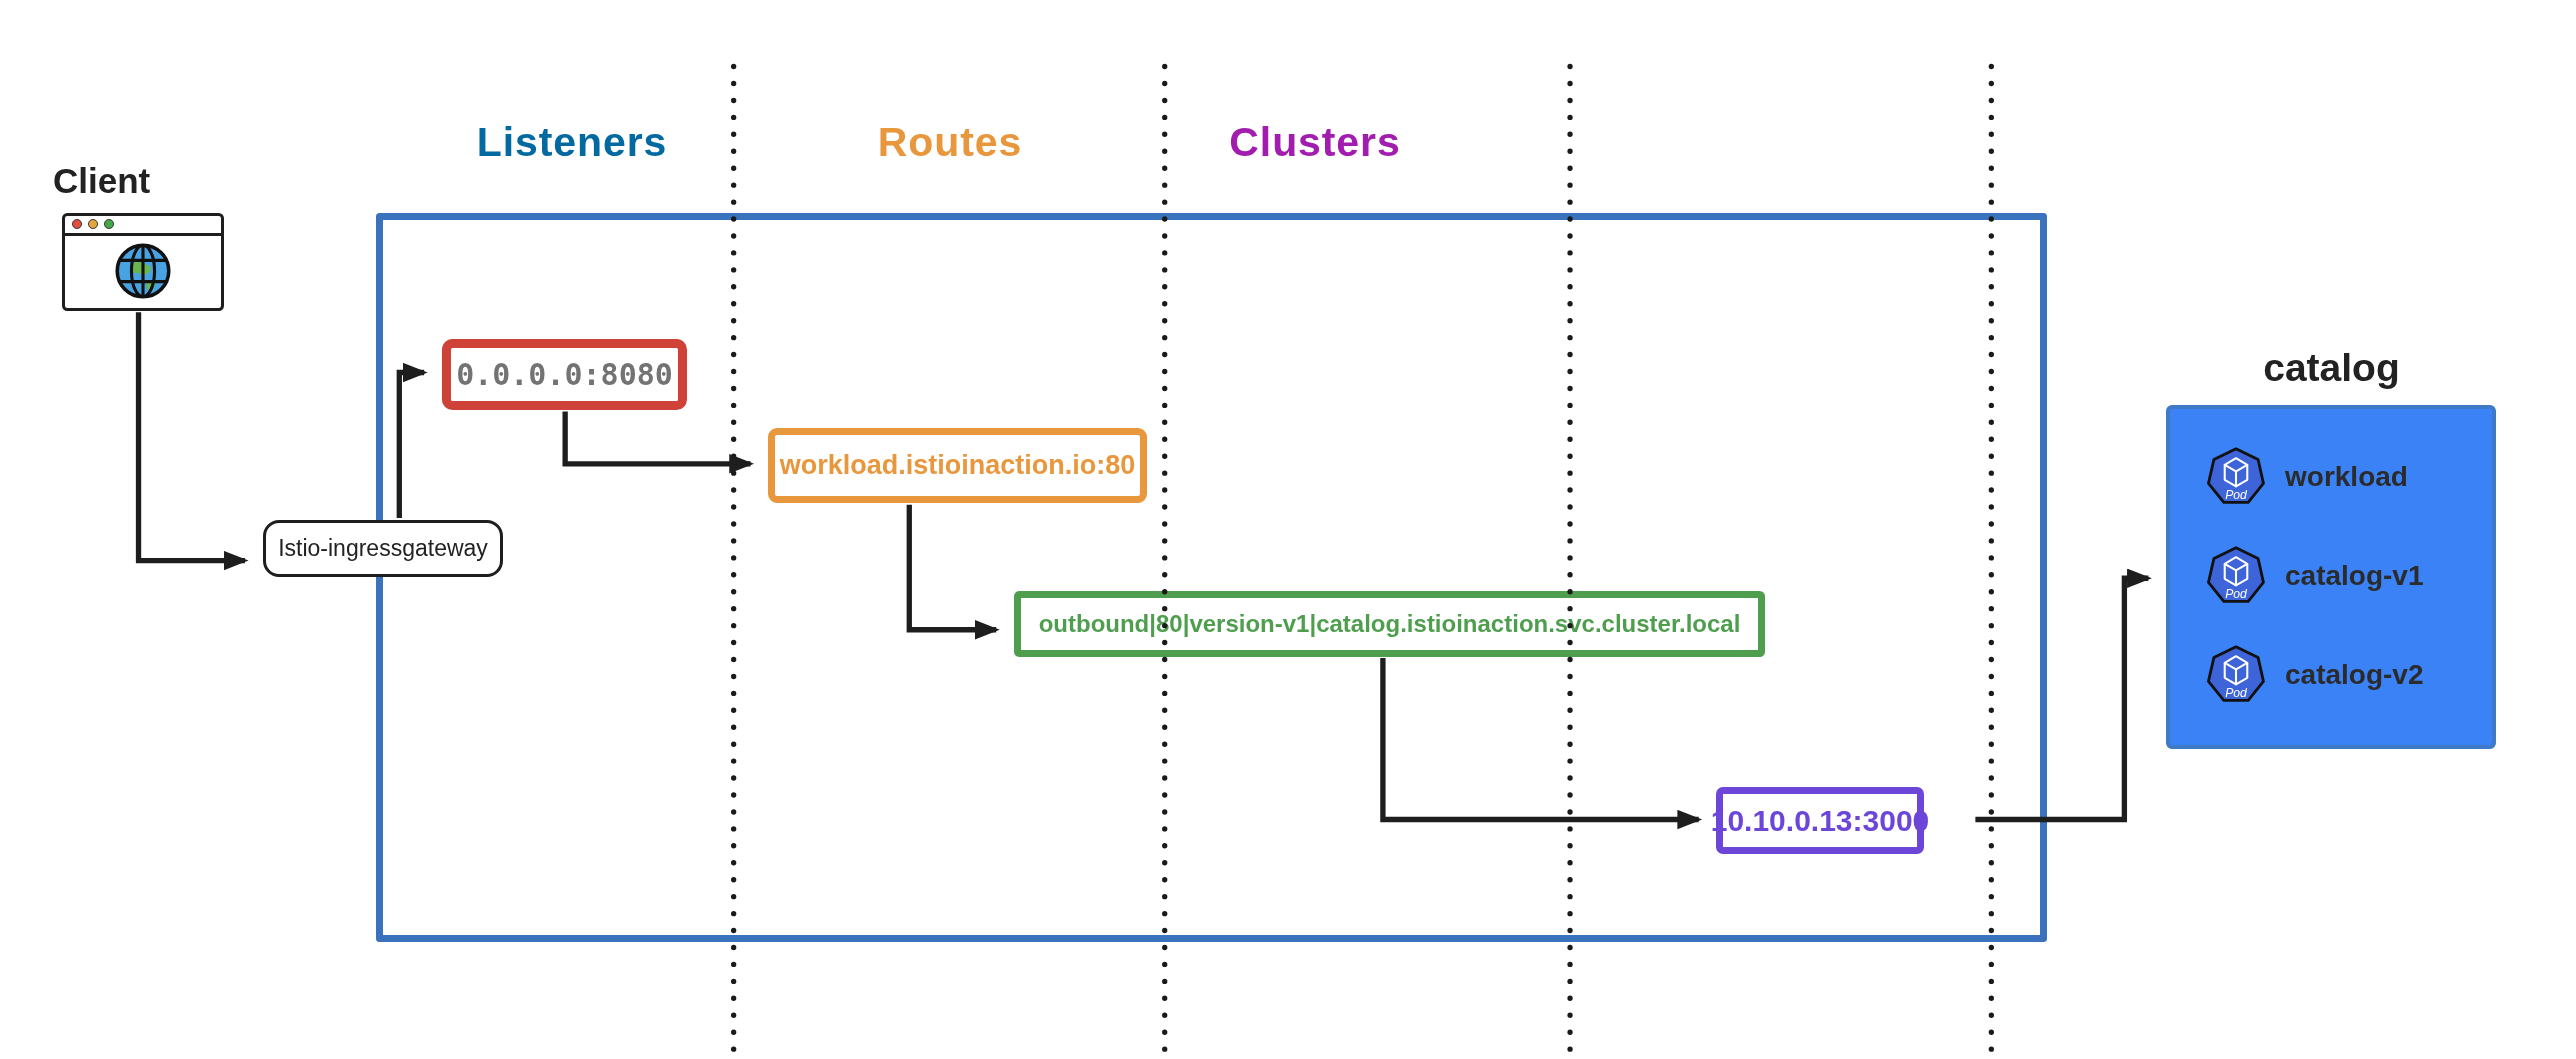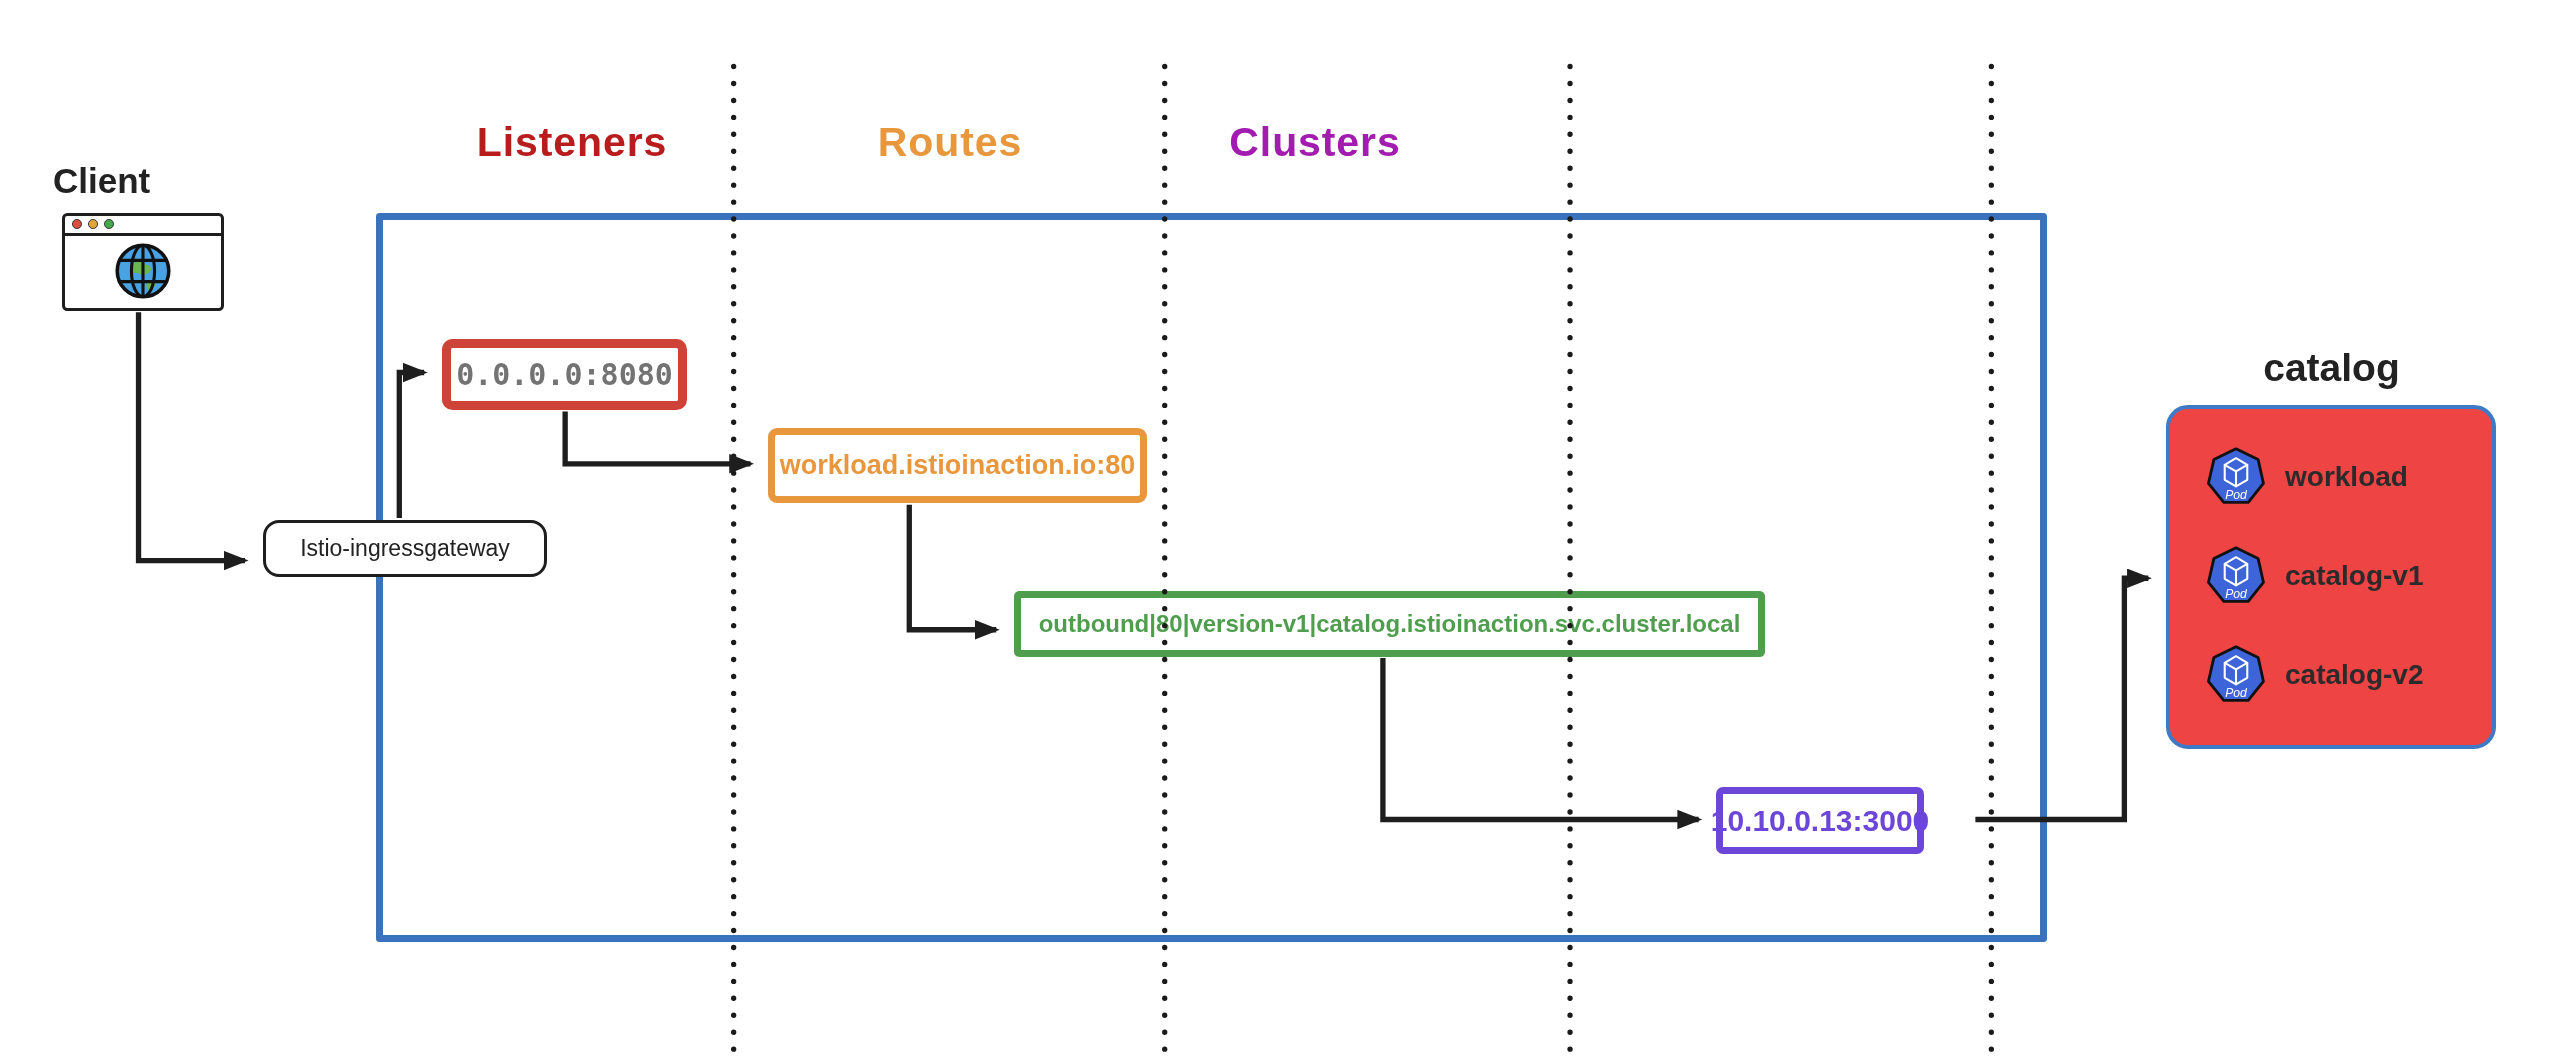--- a/index.html
+++ b/index.html
@@ -2,21 +2,21 @@
 <html style="font-size:14px"><head>
 <meta charset="utf-8">
 <style>
   html,body{margin:0;padding:0;background:#ffffff;}
   #canvas{position:relative;width:2576px;height:1059px;background:#ffffff;overflow:hidden;
           font-family:"Liberation Sans",sans-serif;}
 
   
   .col-header{position:absolute;top:119px;width:302px;text-align:center;
               font-size:41px;font-weight:700;letter-spacing:0.9px;}
-  #hdr-listeners{left:421px;color:#b91c1c;}
+  #hdr-listeners{left:421px;color:#0369a1;}
   #hdr-routes{left:799px;color:#e8973c;}
   #hdr-clusters{left:1164px;color:#a21caf;text-align:center;}
   #hdr-endpoints{left:1641px;color:#6b46d8;}
 
   
   #envoy-rect{position:absolute;left:376px;top:213px;width:1671px;height:729px;
               border:7px solid #3a72bd;border-radius:3.5px;box-sizing:border-box;z-index:1;}
 
   
   #client-label{position:absolute;left:53px;top:161px;width:177px;
@@ -34,29 +34,29 @@
         background:#fff;box-sizing:border-box;z-index:2;white-space:nowrap;}
   #node-listener{left:442px;top:339px;width:245px;height:71px;border:9px solid #cf4238;
                  border-radius:10.6px;color:#737373;font-family:"DejaVu Sans Mono",monospace;
                  font-size:30px;font-weight:700;}
   #node-route{left:768px;top:428px;width:379px;height:75px;border:7px solid #e8973c;
               border-radius:9px;color:#e8973c;font-size:27px;font-weight:600;}
   #node-cluster{left:1014px;top:591px;width:751px;height:66px;border:7px solid #4f9e4e;
                 border-radius:5.3px;color:#4f9e4e;font-size:24px;font-weight:600;}
   #node-endpoint{left:1716px;top:787px;width:208px;height:67px;border:7px solid #6b46d8;
                  border-radius:7px;color:#6b46d8;font-size:30px;font-weight:600;}
-  #gateway{left:263px;top:520px;width:284px;height:57px;border:3.5px solid #1e1e1e;
+  #gateway{left:263px;top:520px;width:240px;height:57px;border:3.5px solid #1e1e1e;
            border-radius:16px;color:#222;font-size:23px;font-weight:400;}
 
   
   #workload-title{position:absolute;left:2194px;top:346px;width:275px;text-align:center;
                   font-size:39px;font-weight:600;color:#222;}
   #workload-box{position:absolute;left:2166px;top:405px;width:330px;height:344px;
-                border:4.4px solid #3f7ac6;border-radius:22px;box-sizing:border-box;
-                background:#ef4444;z-index:2;padding:18px 0 0 35px;}
+                border:4.4px solid #3f7ac6;border-radius:6px;box-sizing:border-box;
+                background:#3b82f6;z-index:2;padding:18px 0 0 35px;}
   .pod-row{display:flex;align-items:center;height:99px;gap:18px;}
   .pod-label{font-size:28px;color:#2b2b2b;font-weight:600;}
 
   
   #lines{position:absolute;left:0;top:0;z-index:5;pointer-events:none;}
 </style>
 </head>
 <body>
 
 <div id="canvas">

